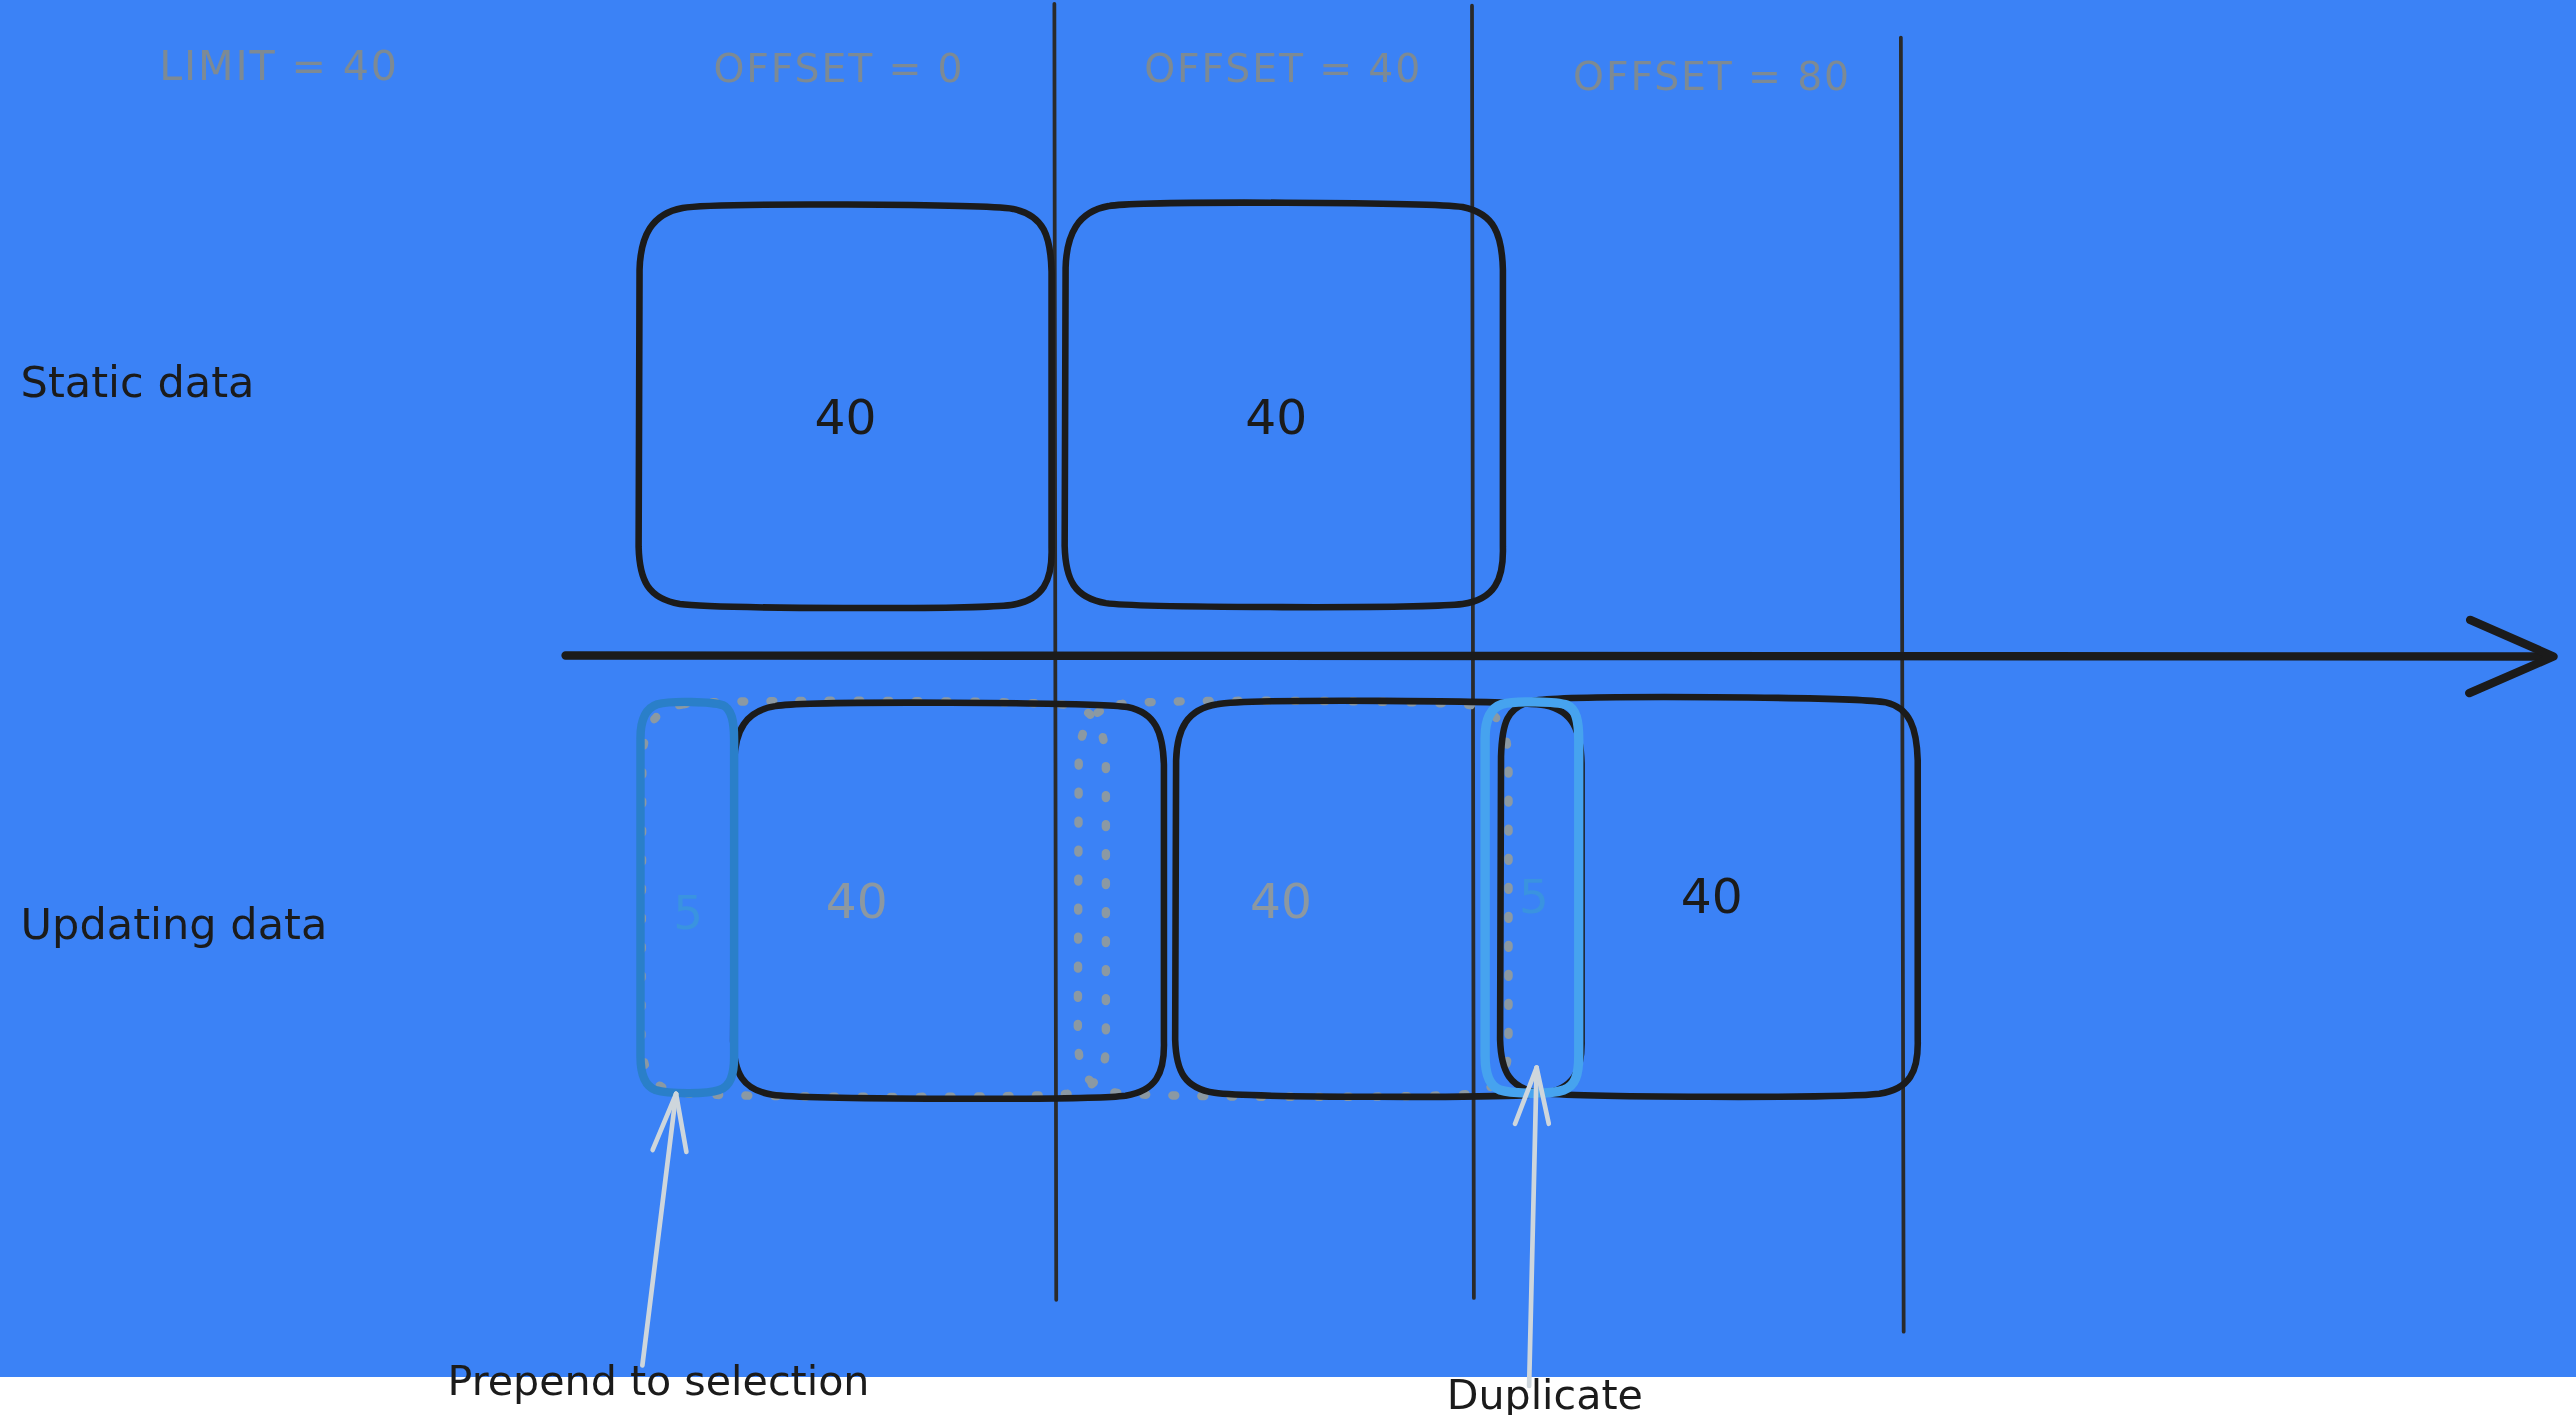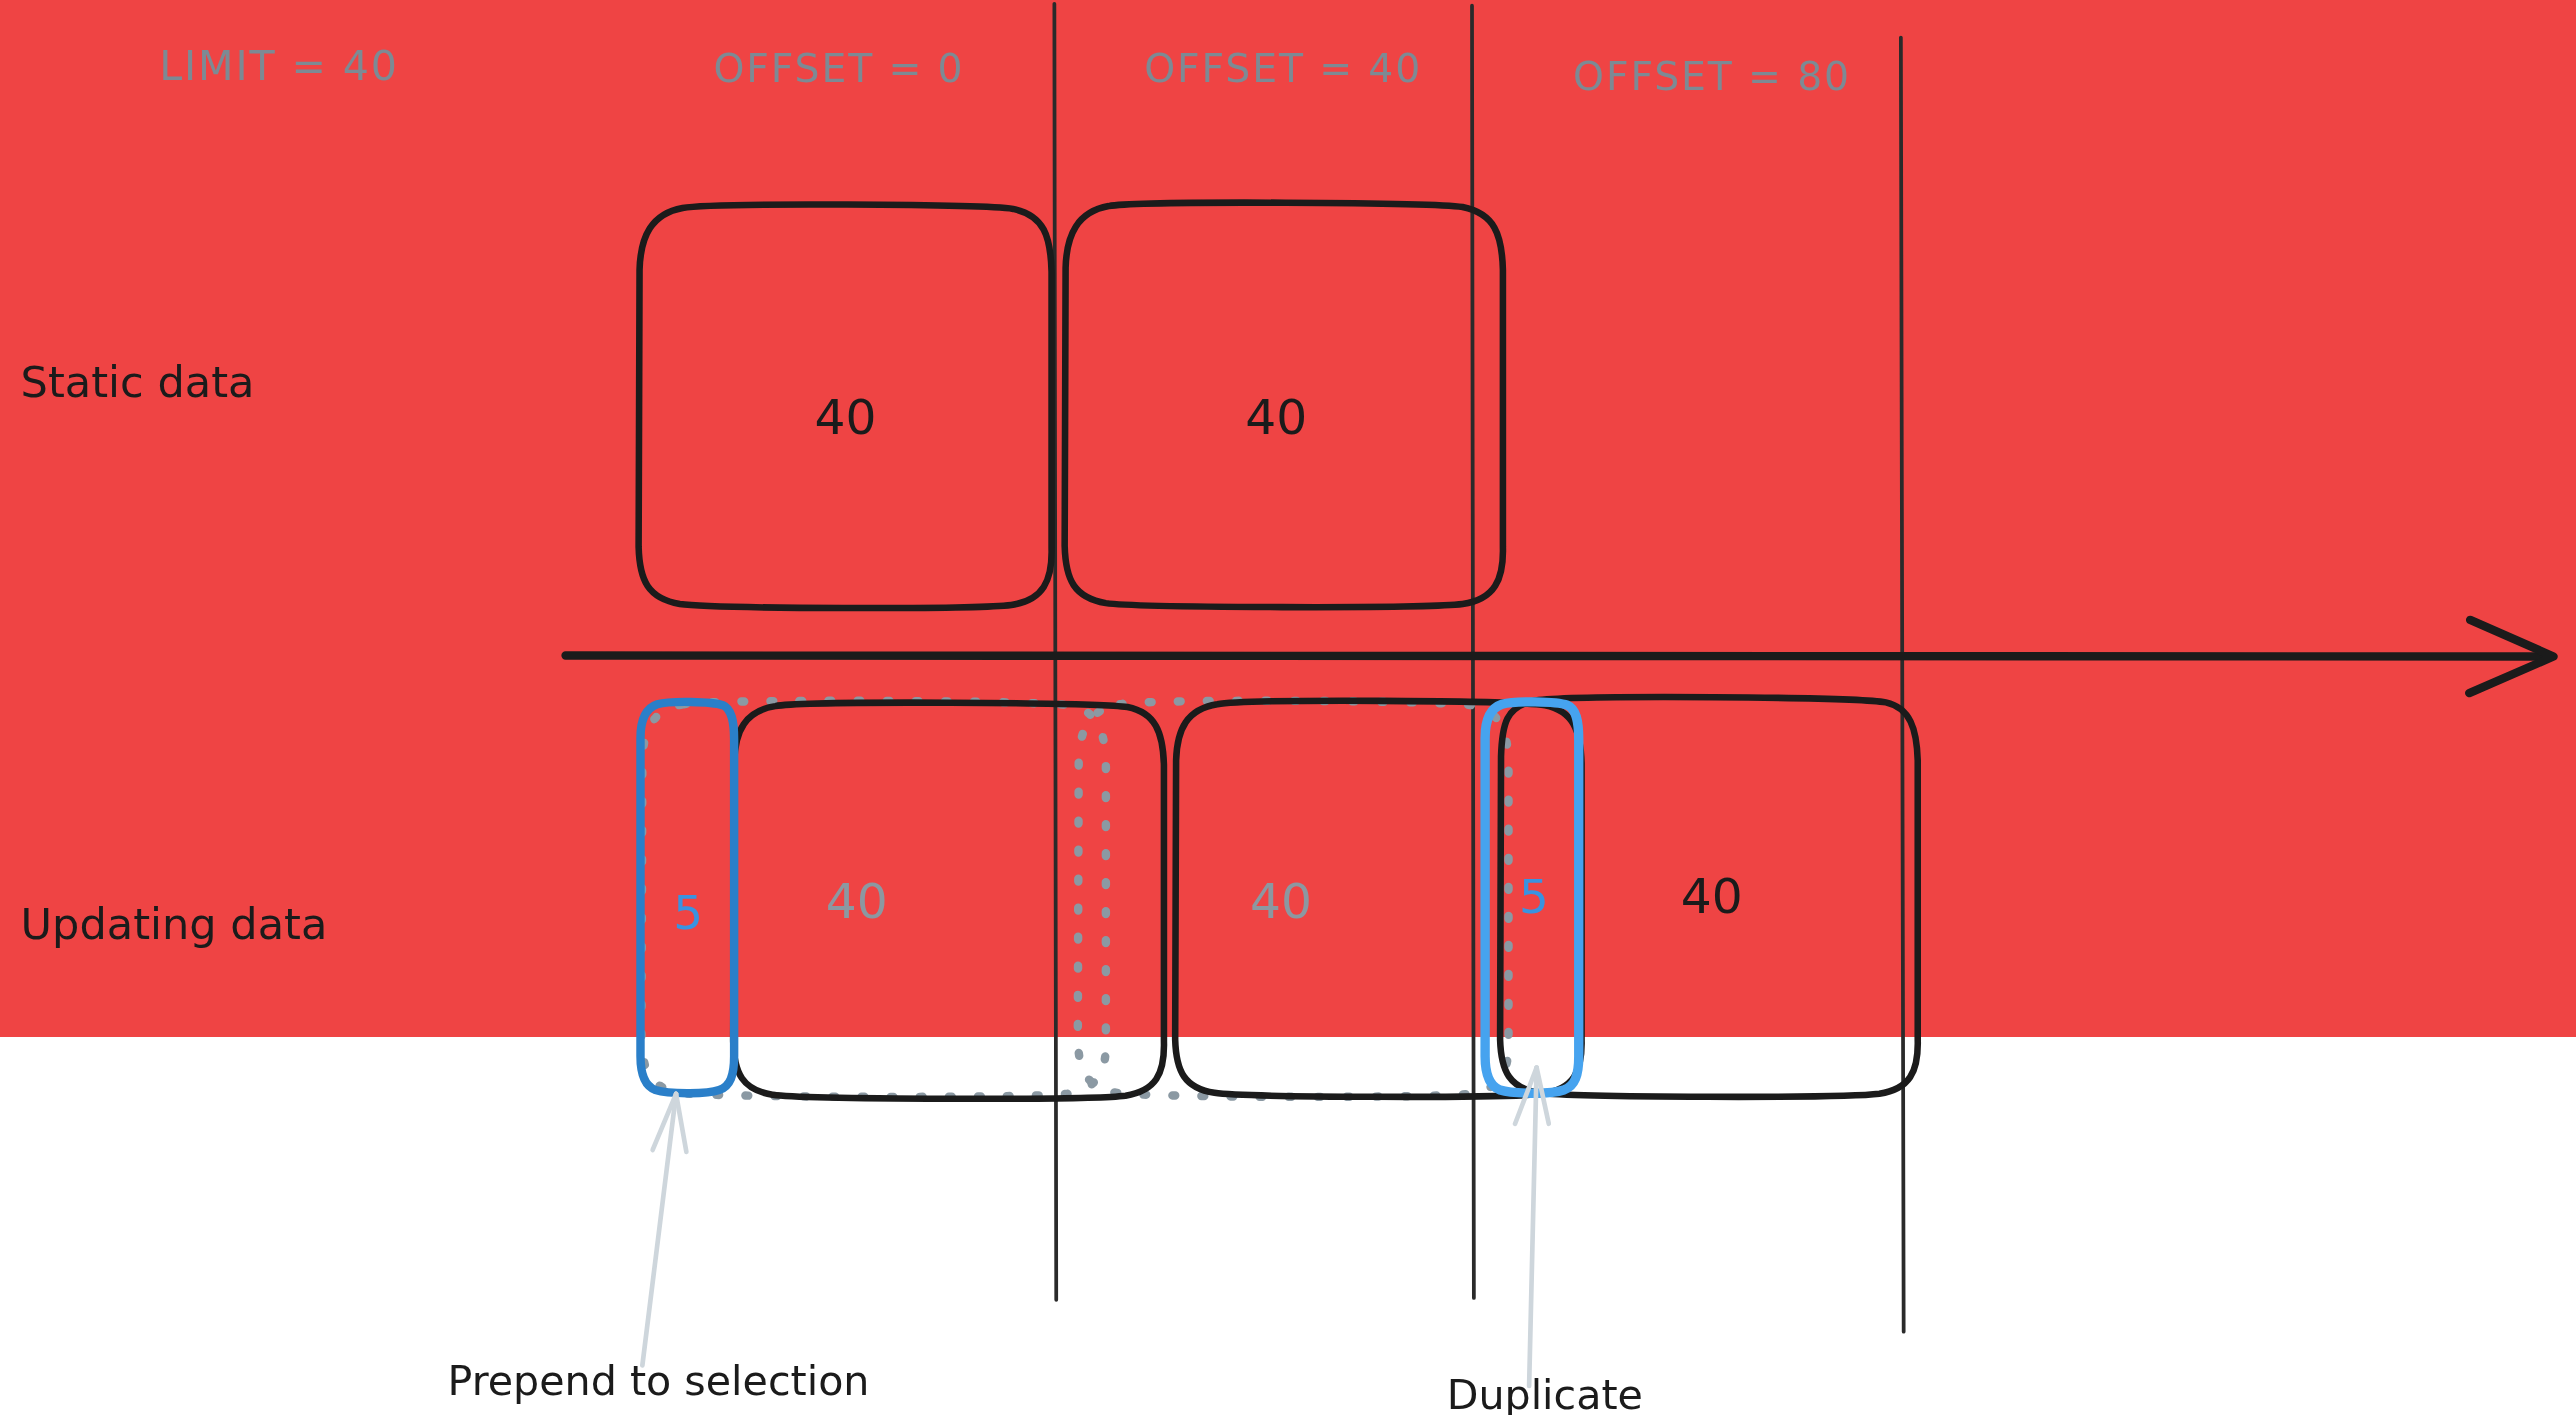--- a/index.html
+++ b/index.html
@@ -9,22 +9,22 @@
   }
   body {
     width: 2576px;
     height: 1416px;
     overflow: hidden;
     font-family: "DejaVu Sans", sans-serif;
   }
   #canvas {
     position: relative;
     width: 2576px;
-    height: 1037px;
-    background: #ef4444;
+    height: 1377px;
+    background: #3b82f6;
   }
   #diagram {
     position: absolute;
     top: 0;
     left: 0;
     width: 2576px;
     height: 1416px;
   }
   .hand-text {
     font-family: "DejaVu Sans", sans-serif;

